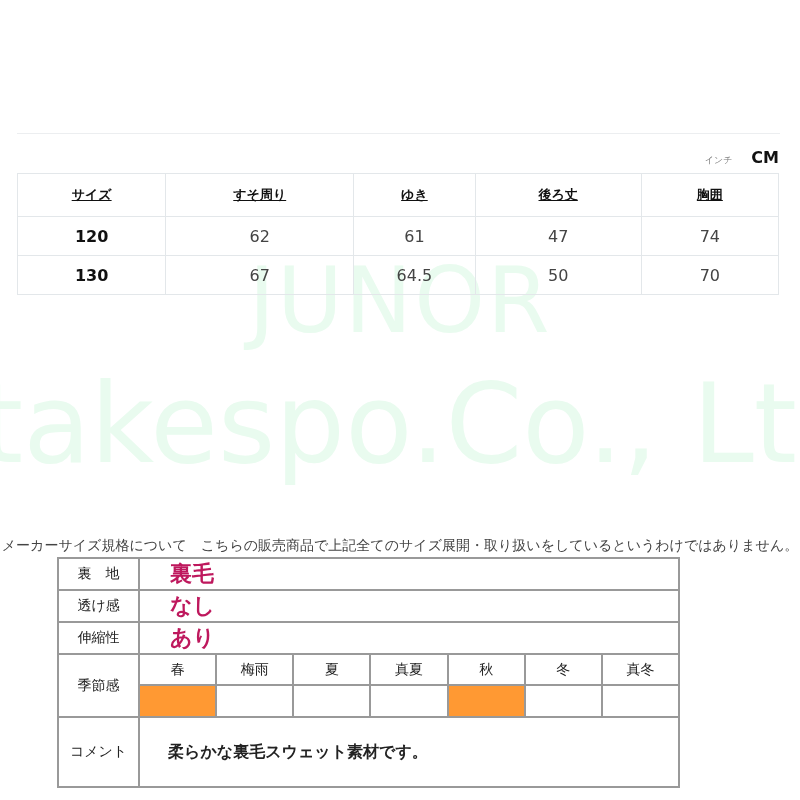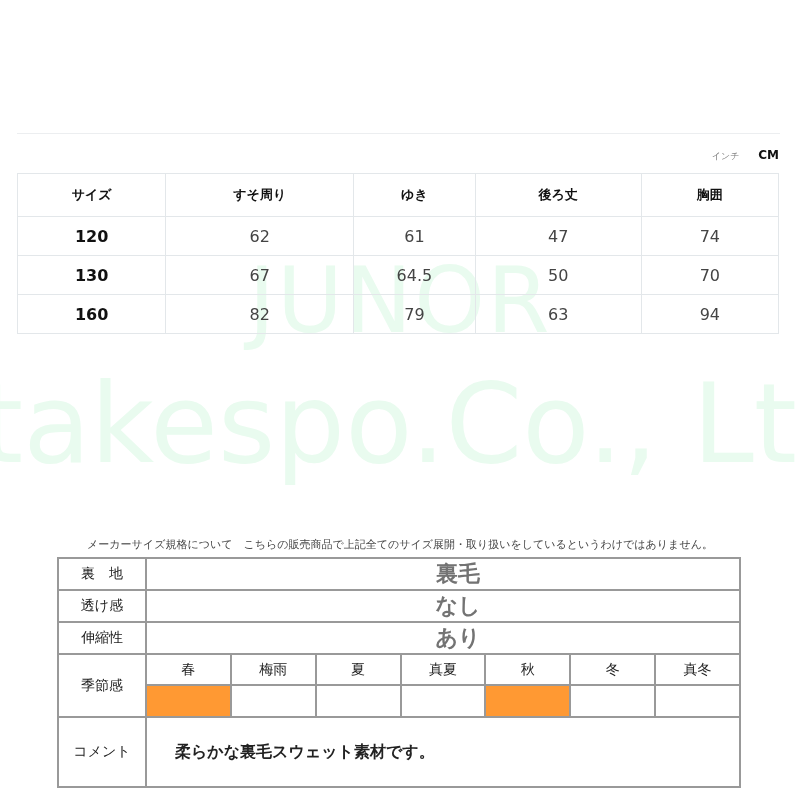--- a/index.html
+++ b/index.html
@@ -10,36 +10,36 @@
                color:#e9fbef; font-weight:normal; font-family:"DejaVu Sans", sans-serif;
                pointer-events:none; z-index:0; white-space:nowrap; }
   .wm1 { top:248px; font-size:90px; letter-spacing:2px; }
   .wm2 { top:360px; font-size:110px; left:-20px; width:840px; }
 
   .divider { position:absolute; left:17px; top:133px; width:763px; height:1px; background:#eceef0; }
 
   .unit-toggle { position:absolute; right:21px; top:148px; font-size:9px; z-index:2; }
   .unit-toggle span { margin-left:16px; }
   .unit-inch { color:#777; }
-  .unit-cm { color:#111; font-weight:bold; font-size:12px; }
+  .unit-cm { color:#111; font-weight:bold; font-size:16px; }
 
   table.size { position:absolute; left:17px; top:173px; width:762px; border-collapse:collapse; z-index:1; background:transparent; }
   table.size th, table.size td { border:1px solid #e3e7ea; text-align:center; height:38px; padding:0; }
-  table.size th { font-size:13px; font-weight:bold; color:#111; height:42px; }
+  table.size th { font-size:13px; font-weight:bold; color:#111; height:42px;text-decoration:underline; }
   table.size td { font-size:16px; color:#444; }
   table.size td.size-label { font-weight:bold; color:#111; }
   .c1 { width:148px; } .c2 { width:188px; } .c3 { width:121px; } .c4 { width:166px; } .c5 { width:137px; }
 
-  .notice { position:absolute; left:0; width:800px; top:537px; text-align:center; font-size:11px; color:#444; }
+  .notice { position:absolute; left:0; width:800px; top:537px; text-align:center; font-size:14px; color:#444; }
 
-  table.info { position:absolute; left:57px; top:557px; width:684px; border-collapse:collapse;
+  table.info { position:absolute; left:57px; top:557px; width:623px; border-collapse:collapse;
                border:2px solid #999; font-family:"DejaVu Sans", sans-serif; }
   table.info td { border:2px solid #999; padding:0; }
   .label-cell { width:84px; text-align:center; font-size:14px; color:#222; }
-  .value-big { font-size:22px; font-weight:bold; color:#737373; padding-left:30px !important; text-align:center; height:30px; }
+  .value-big { font-size:22px; font-weight:bold; color:#be185d; padding-left:30px !important; text-align:left; height:30px; }
   .season-name { text-align:center; font-size:14px; color:#222; height:29px; width:81px; }
   .season-mark { height:30px; }
   .season-mark.on { background:#ff9933; }
   .comment-cell { font-size:16px; font-weight:bold; color:#222; padding-left:28px !important; height:68px; }
 </style>
 </head>
 <body>
 
 <div class="watermark wm1">JUNOR</div>
 <div class="watermark wm2">takespo.Co., Ltd.</div>
@@ -68,27 +68,20 @@
       <td>61</td>
       <td>47</td>
       <td>74</td>
     </tr>
     <tr>
       <td class="size-label">130</td>
       <td>67</td>
       <td>64.5</td>
       <td>50</td>
       <td>70</td>
-    </tr>
-    <tr>
-      <td class="size-label">160</td>
-      <td>82</td>
-      <td>79</td>
-      <td>63</td>
-      <td>94</td>
     </tr>
   </tbody>
 </table>
 
 <div class="notice">メーカーサイズ規格について　こちらの販売商品で上記全てのサイズ展開・取り扱いをしているというわけではありません。</div>
 
 <table class="info">
   <tbody>
       <tr>
     <td class="label-cell">裏　地</td>

